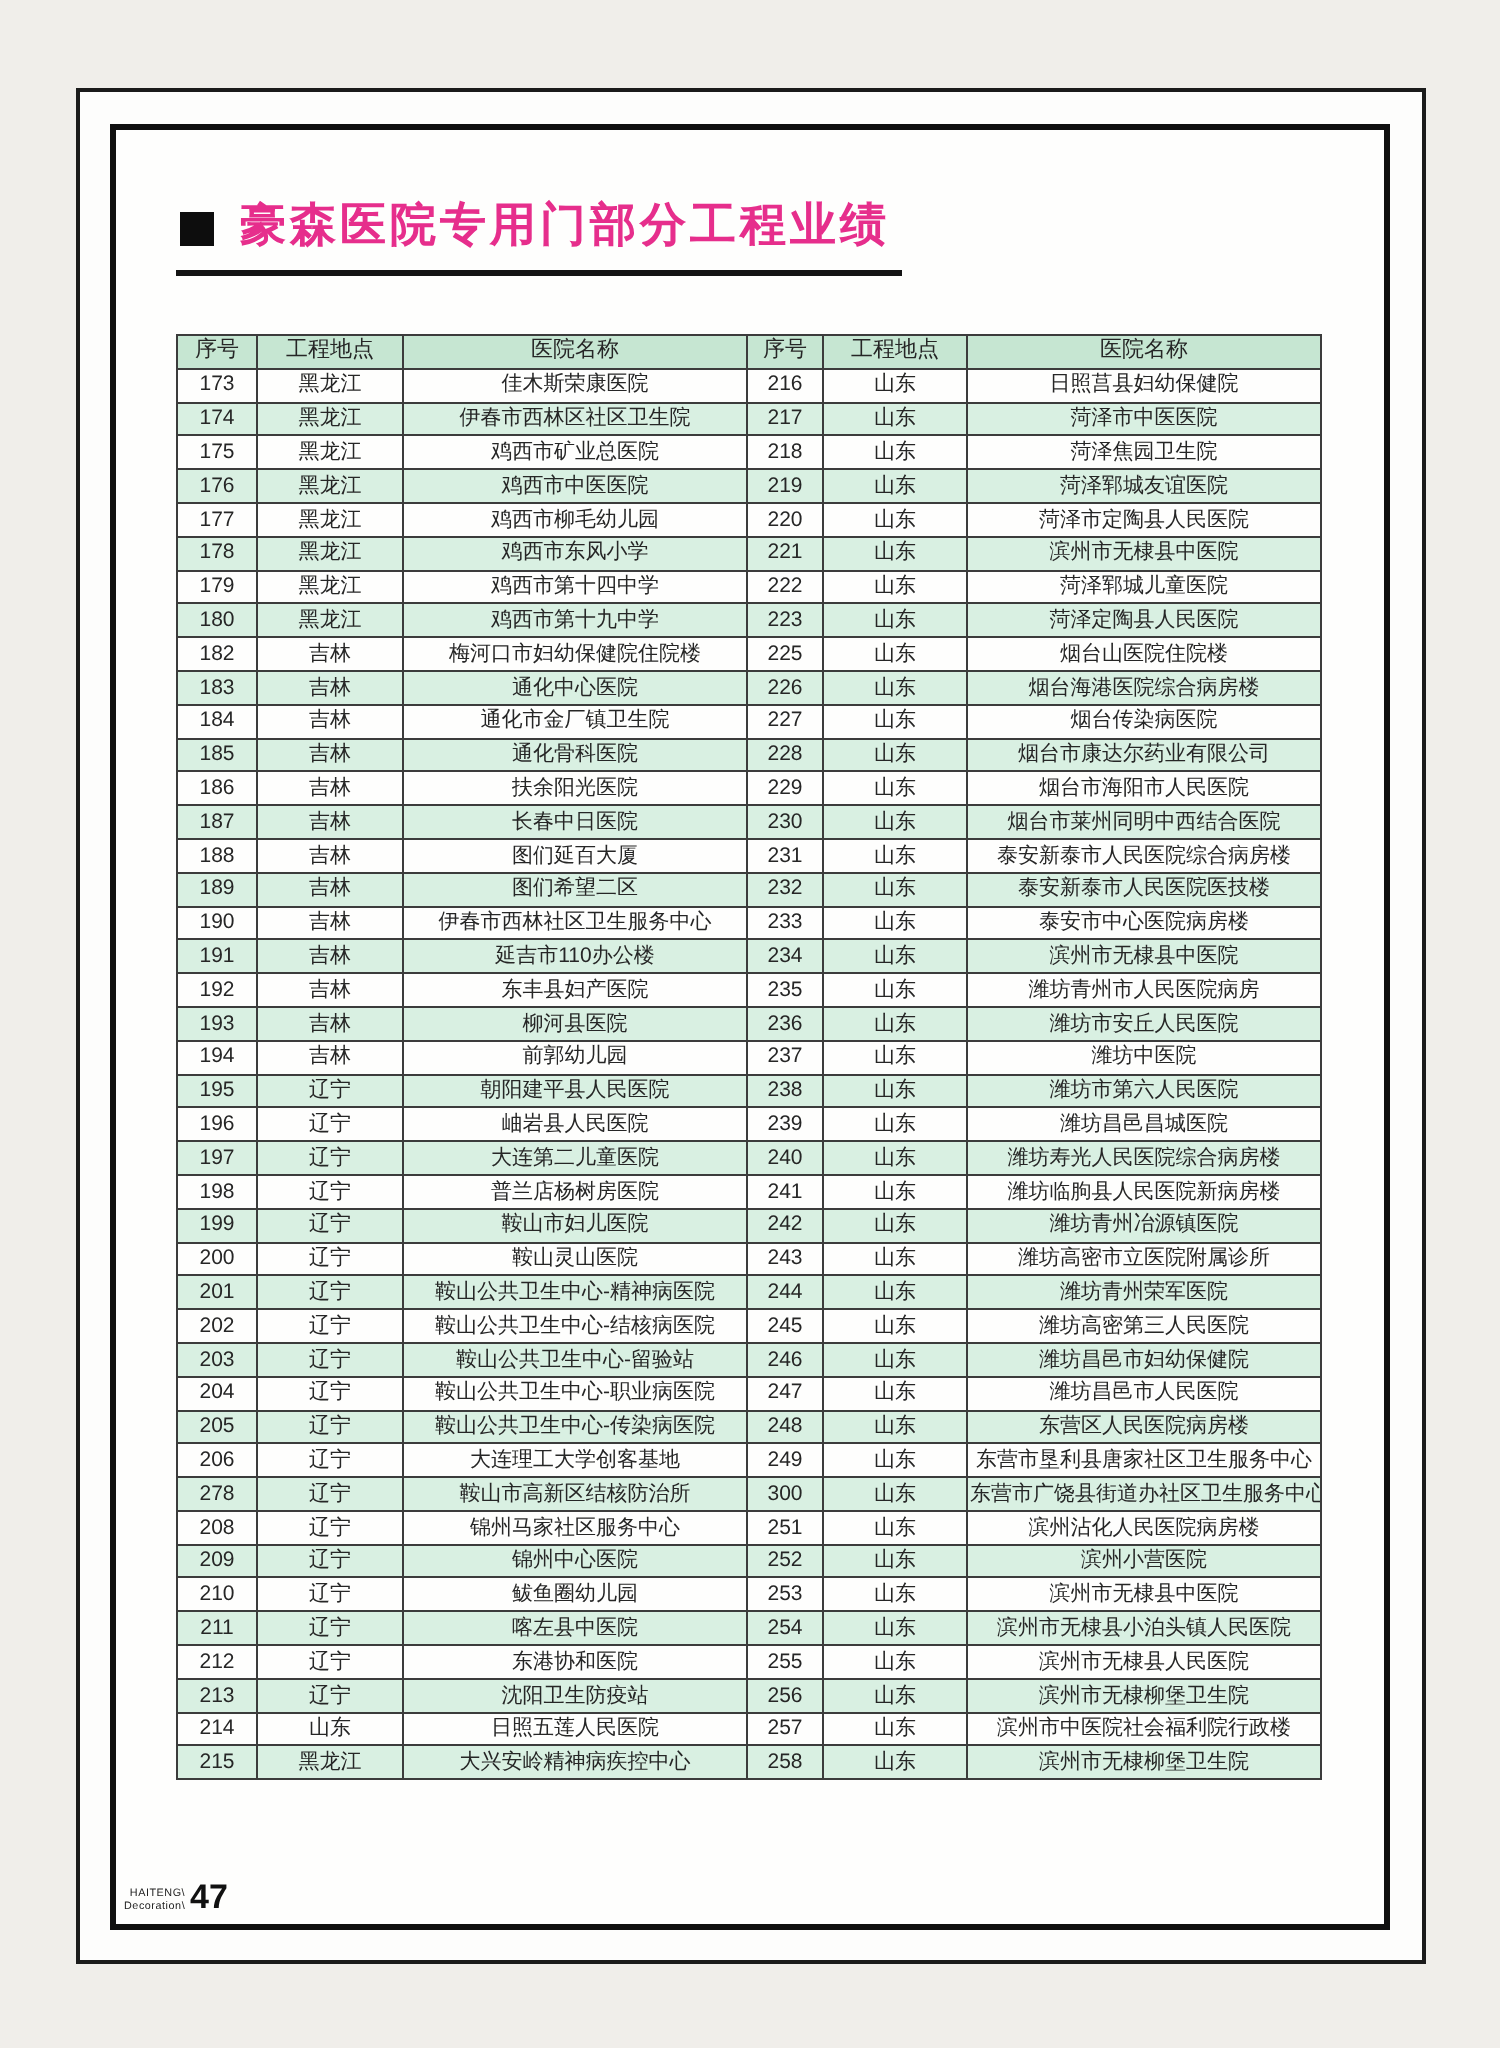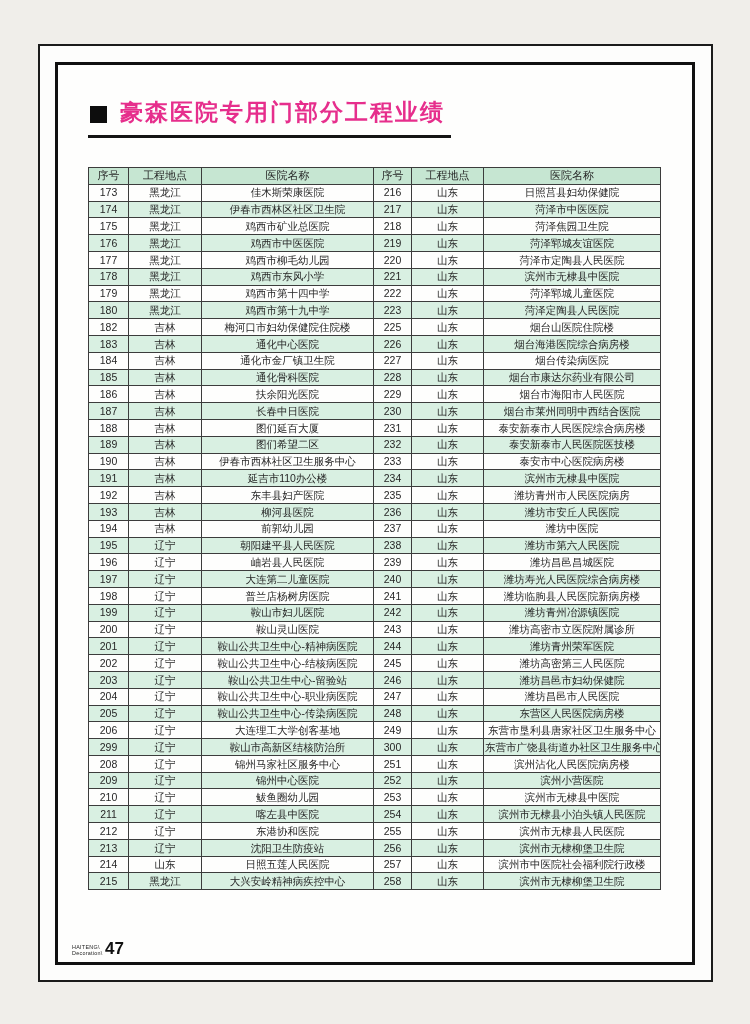--- a/index.html
+++ b/index.html
@@ -58,22 +58,22 @@
   }
   table.projects tbody tr:nth-child(odd) td{background:#fefefd;}
   table.projects tbody tr:nth-child(even) td{background:var(--row-green);}
   col.c-serial-l{width:40px;}
   col.c-loc-l{width:73px;}
   col.c-name-l{width:172px;}
   col.c-serial-r{width:38px;}
   col.c-loc-r{width:72px;}
   col.c-name-r{width:177px;}
   .page-footer{
-    position:absolute;left:72px;top:940px;
-    display:flex;align-items:flex-end;gap:1px;
+    position:absolute;left:62px;top:940px;
+    display:flex;align-items:flex-end;gap:1px;text-align:right;
   }
   .brand{
     font-size:6px;line-height:1.15;color:#222;letter-spacing:0.3px;
     transform:scale(.9);transform-origin:left bottom;
   }
   .page-number{
     font-size:17px;font-weight:bold;color:#111;line-height:1;
     margin-left:-2px;
   }
 </style>
@@ -367,21 +367,21 @@
         </tr>
         <tr>
           <td>206</td>
           <td>辽宁</td>
           <td>大连理工大学创客基地</td>
           <td>249</td>
           <td>山东</td>
           <td>东营市垦利县唐家社区卫生服务中心</td>
         </tr>
         <tr>
-          <td>299</td>
+          <td>278</td>
           <td>辽宁</td>
           <td>鞍山市高新区结核防治所</td>
           <td>300</td>
           <td>山东</td>
           <td>东营市广饶县街道办社区卫生服务中心</td>
         </tr>
         <tr>
           <td>208</td>
           <td>辽宁</td>
           <td>锦州马家社区服务中心</td>

